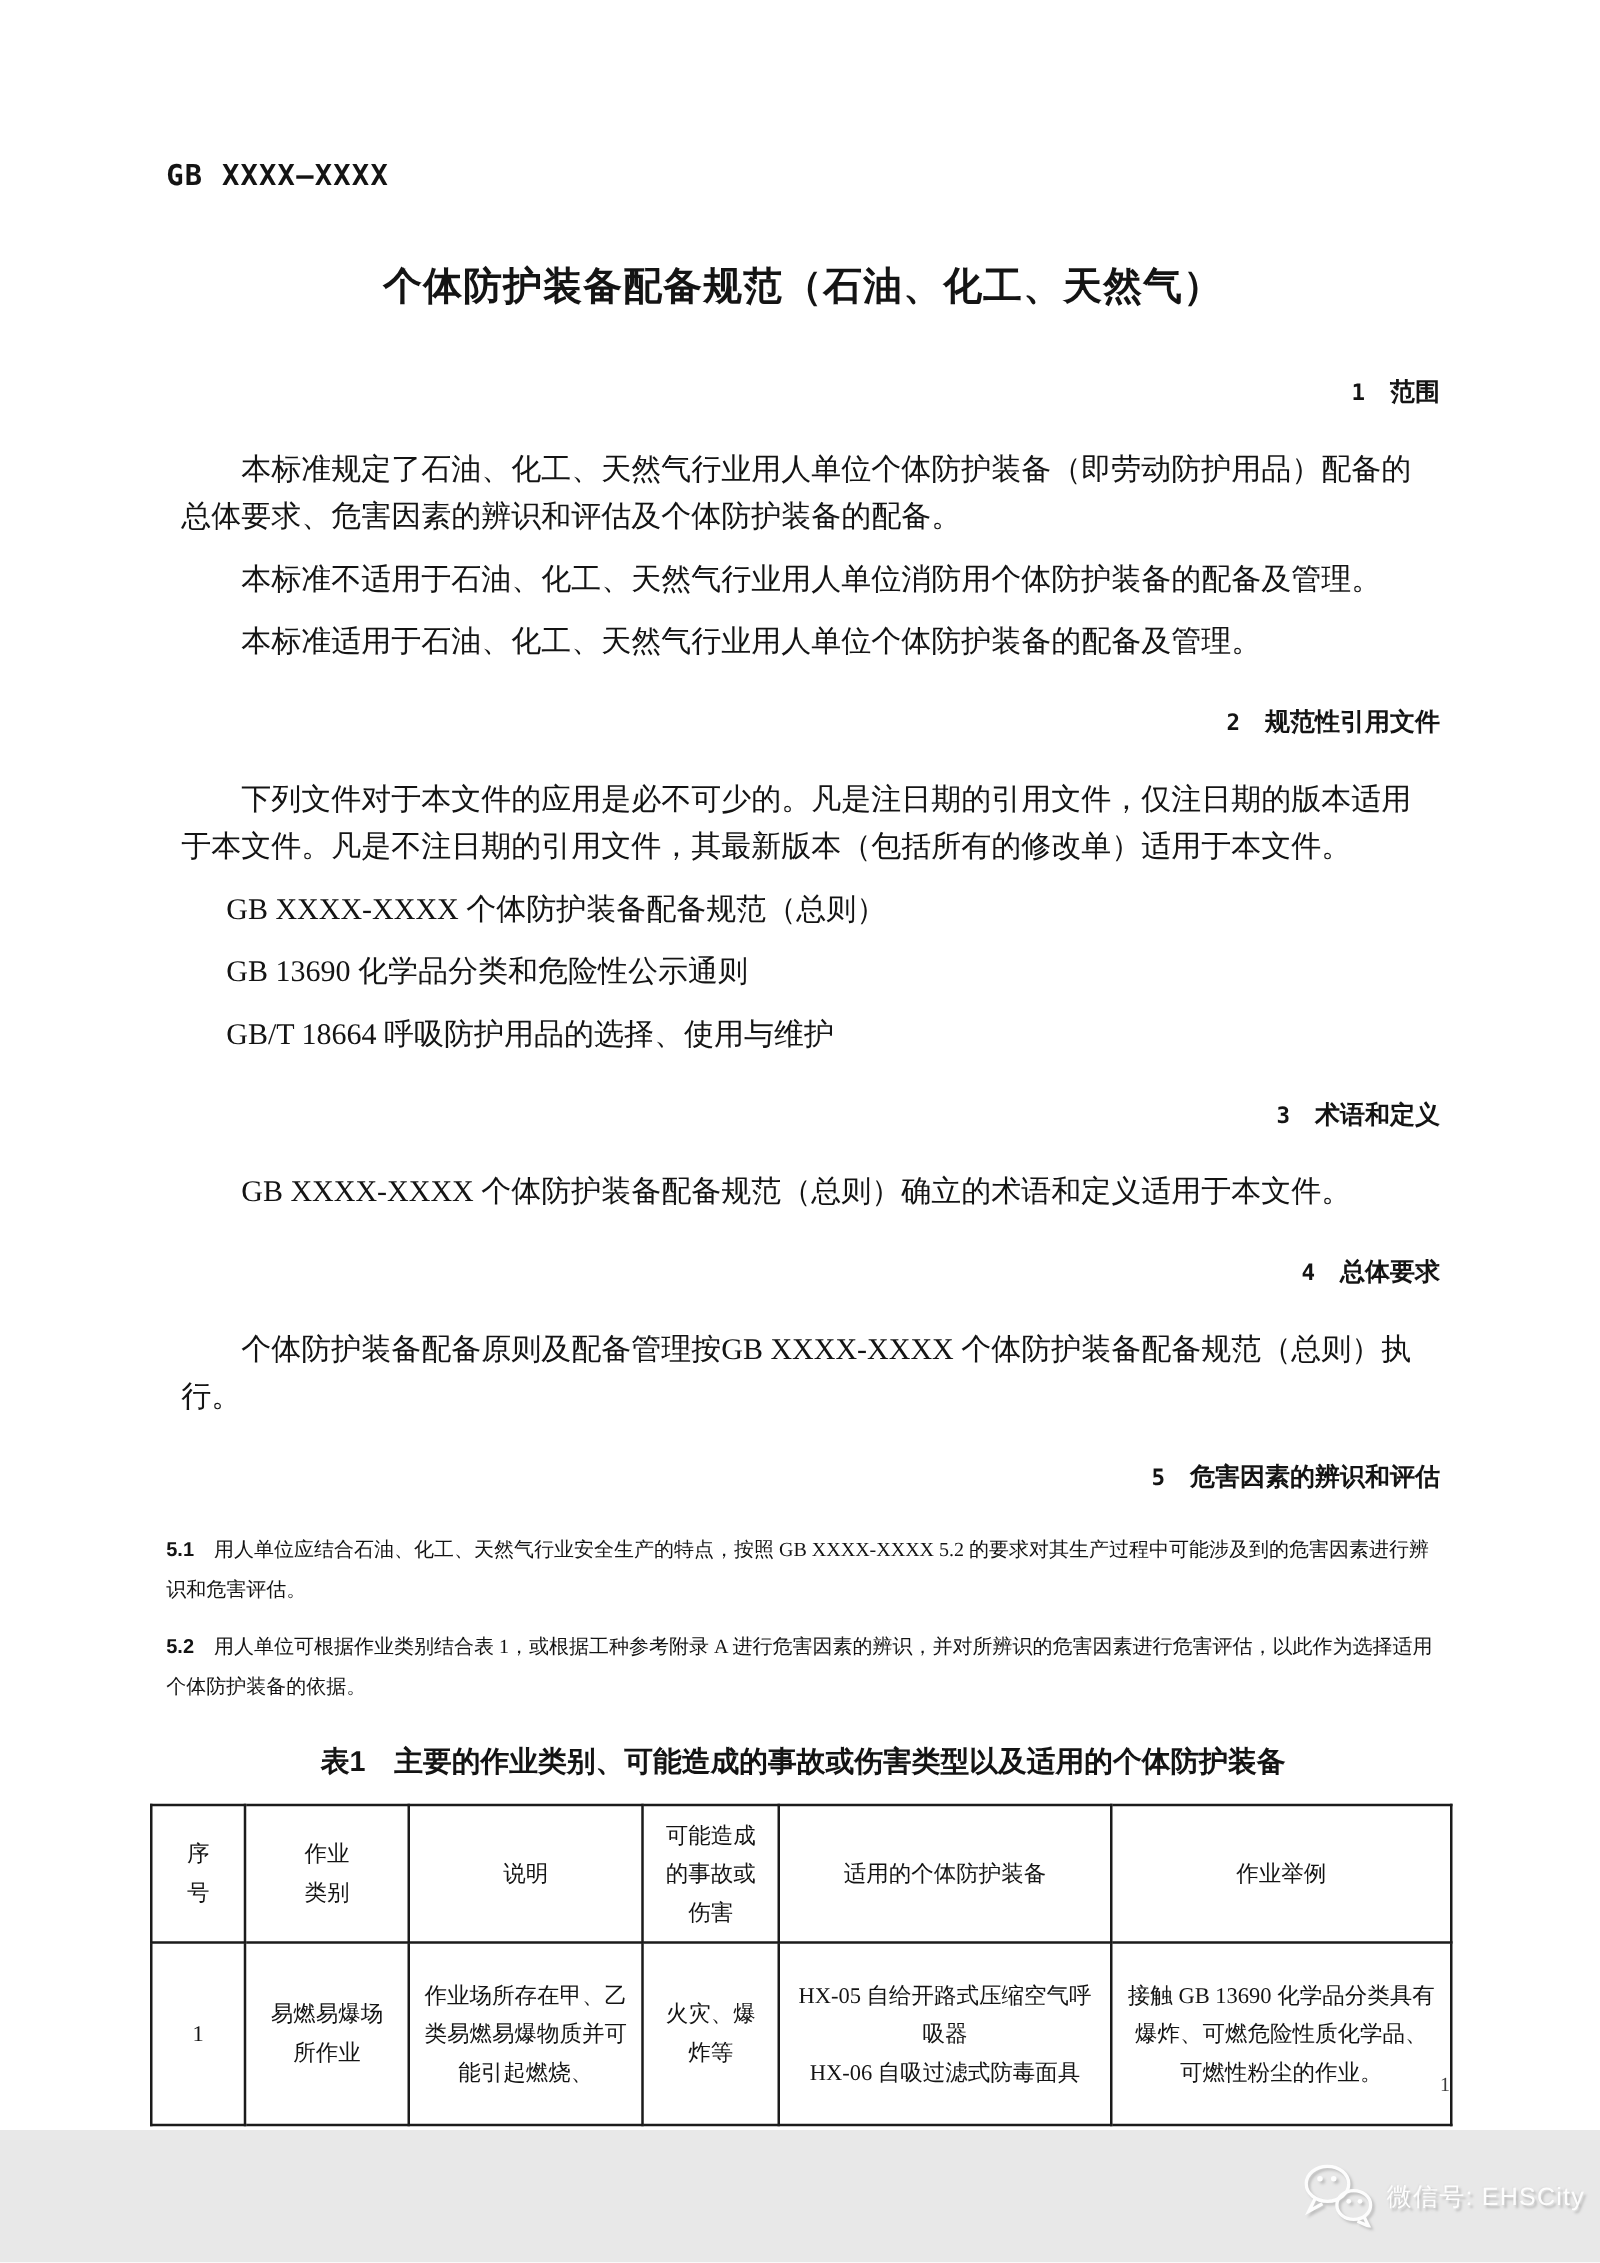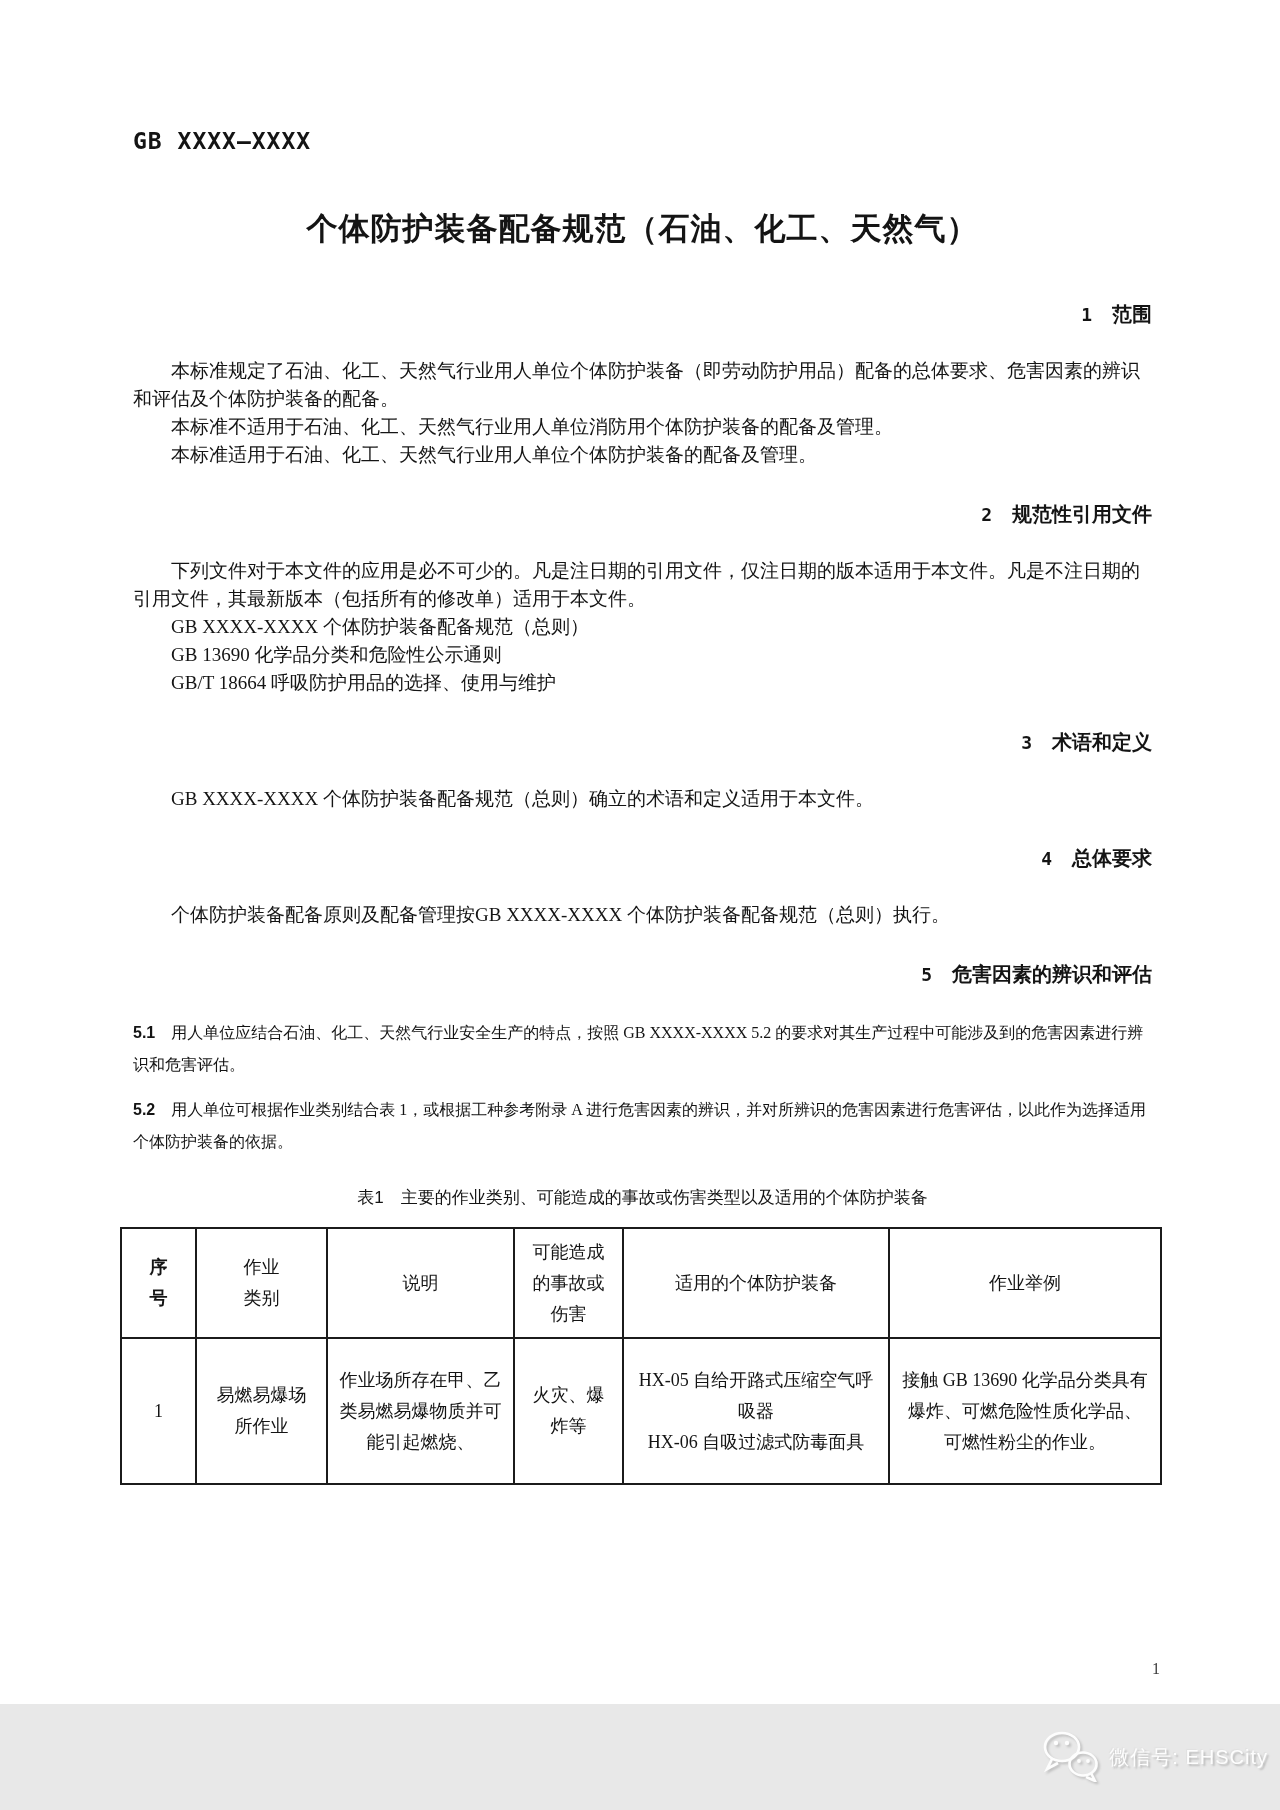--- a/index.html
+++ b/index.html
@@ -23,52 +23,52 @@
 
   .sec-h{
     font-family:"Liberation Sans","DejaVu Sans",sans-serif;
     font-size:20px;font-weight:700;line-height:28px;
     margin:31px 0 28px 0;
     text-align:right;
   }
   .sec-h.first{margin-top:50px;}
   .sec-h .num{margin-right:20px;font-family:"DejaVu Sans Mono",monospace;font-size:18px;}
 
-  p.body{font-size:19px;line-height:28px;margin:0;}
+  p.body{font-size:24px;line-height:38px;margin:12px;}
   p.indent{text-indent:2em;}
   p.ref{margin-left:2em;}
 
   .clause{font-size:16px;line-height:32px;margin:13px 0 0 0;}
   .clause:first-of-type{margin-top:20px;}
   .clause .cnum{
     font-family:"Liberation Sans","DejaVu Sans",sans-serif;
     font-weight:700;margin-right:16px;
   }
 
   .tbl-caption{
     text-align:center;
     font-family:"Liberation Sans","DejaVu Sans",sans-serif;
-    font-weight:400;font-size:17px;
+    font-weight:700;font-size:23px;
     margin:28px 0 18px 0;
   }
 
   table.t1{
     border-collapse:collapse;table-layout:fixed;
     width:1040px;margin-left:-13px;
   }
   table.t1 th,table.t1 td{
     border:2px solid #1b1b1b;
     font-size:18px;line-height:31px;font-weight:normal;
     padding:6px 10px;text-align:center;vertical-align:middle;
     overflow:hidden;
   }
   table.t1 th{height:96px;}
   table.t1 td{height:132px;}
   .hw{display:inline-block;vertical-align:middle;}
-  .w1{max-width:20px;font-weight:bold;}
+  .w1{max-width:20px;}
   .w2{max-width:40px;}
   .w4{max-width:76px;}
   .wd5{max-width:94px;}
   .wd4{max-width:76px;}
   td.left{text-align:left;}
 
   .pageno{
     position:absolute;top:1660px;right:120px;
     font-size:16px;color:#3c3c3c;
   }

